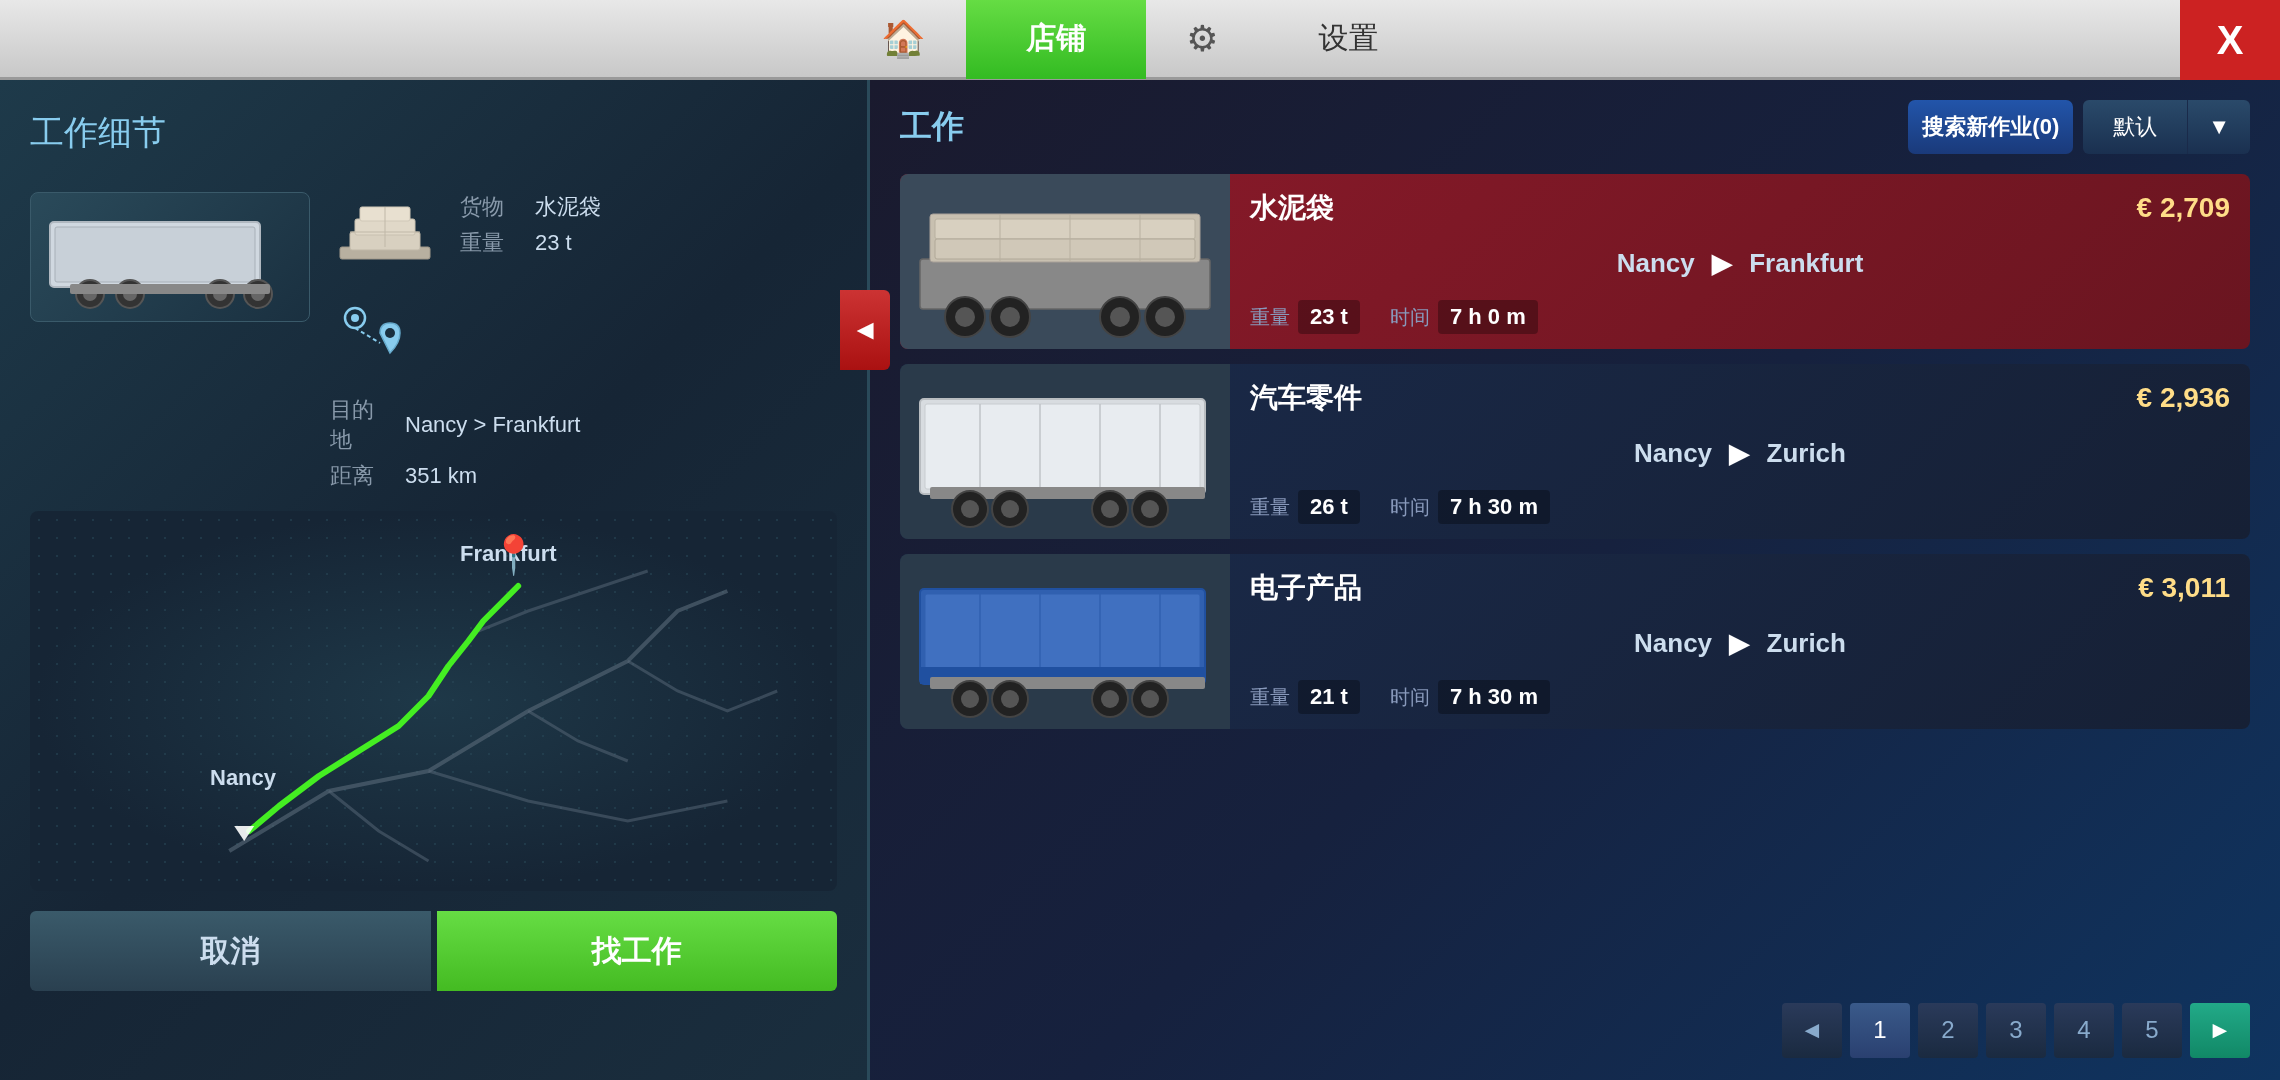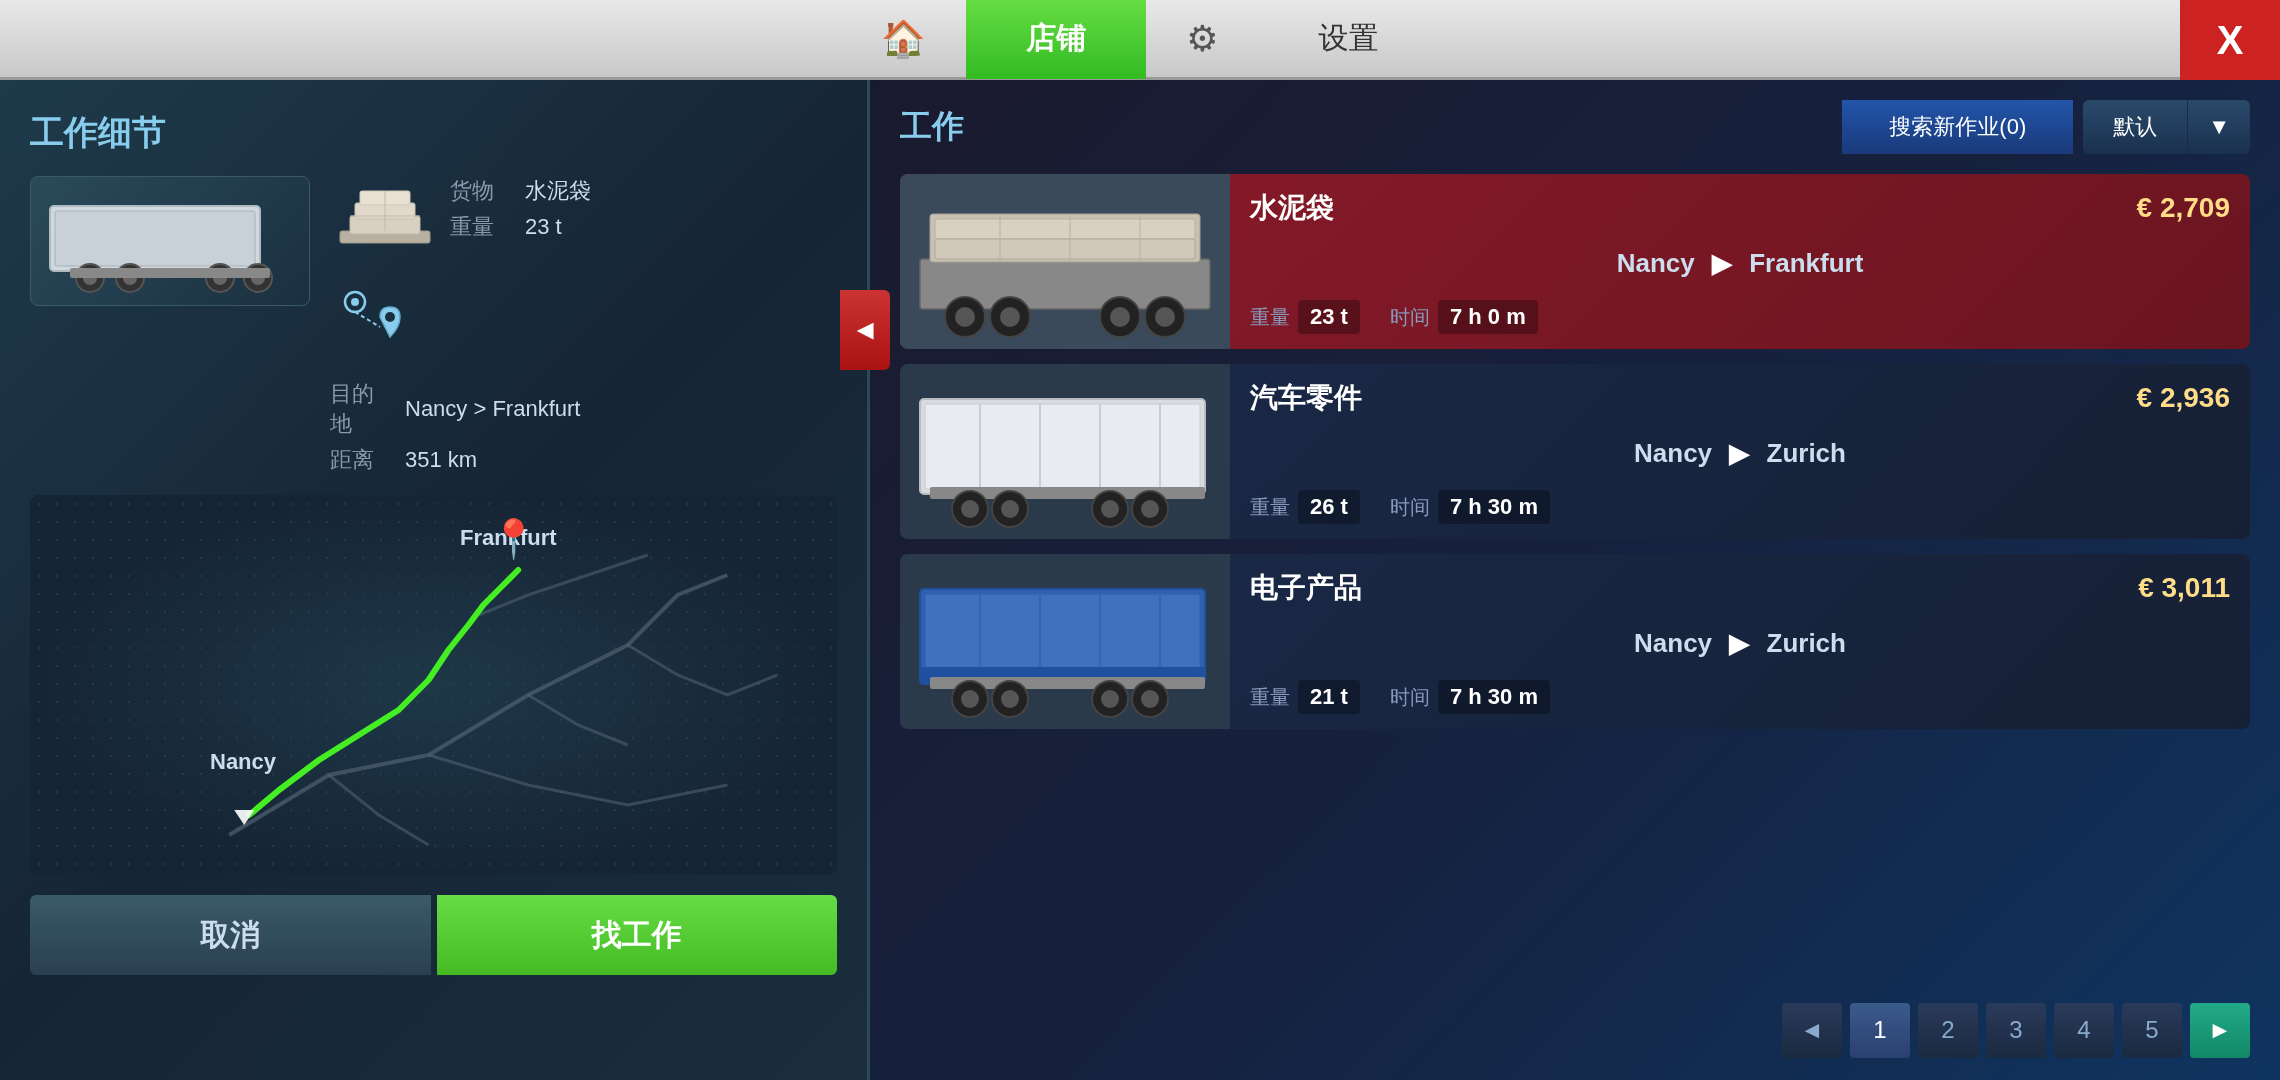--- a/index.html
+++ b/index.html
@@ -82,22 +82,22 @@
     .left-panel {
       width: 870px;
       background: linear-gradient(135deg, #1e3a4a 0%, #162535 50%, #1a2e3e 100%);
       padding: 30px;
       position: relative;
       border-right: 3px solid #2a4a5a;
     }
     .panel-title {
       font-size: 34px;
       color: #88ccee;
-      font-weight: bold;
-      margin-bottom: 20px;
+      font-weight: normal;
+      margin-bottom: 36px;
     }
 
     
     .job-details-top {
       display: flex;
       gap: 20px;
       margin-bottom: 20px;
     }
     .truck-preview {
       width: 280px;
@@ -118,21 +118,21 @@
     .job-info-right {
       flex: 1;
       display: flex;
       flex-direction: column;
       gap: 8px;
     }
 
     .cargo-section {
       display: flex;
       align-items: flex-start;
-      gap: 10px;
+      gap: 20px;
       margin-bottom: 10px;
     }
     .cargo-icon-box {
       width: 110px;
       height: 90px;
       display: flex;
       align-items: center;
       justify-content: center;
     }
 
@@ -267,25 +267,25 @@
     }
     .right-title {
       font-size: 32px;
       color: #88ccee;
       font-weight: bold;
     }
     .search-new-btn {
       background: linear-gradient(180deg, #2255aa, #1a3a7a);
       color: white;
       font-size: 22px;
-      padding: 12px 47px;
+      padding: 12px 14px;
       border: none;
-      border-radius: 0;
-      cursor: pointer;
-      font-weight: normal;
+      border-radius: 7px;
+      cursor: pointer;
+      font-weight: bold;
     }
     .default-btn {
       background: linear-gradient(180deg, #2a4a6a, #1a3050);
       color: white;
       font-size: 22px;
       padding: 12px 30px;
       border: none;
       border-radius: 6px 0 0 6px;
       cursor: pointer;
     }

